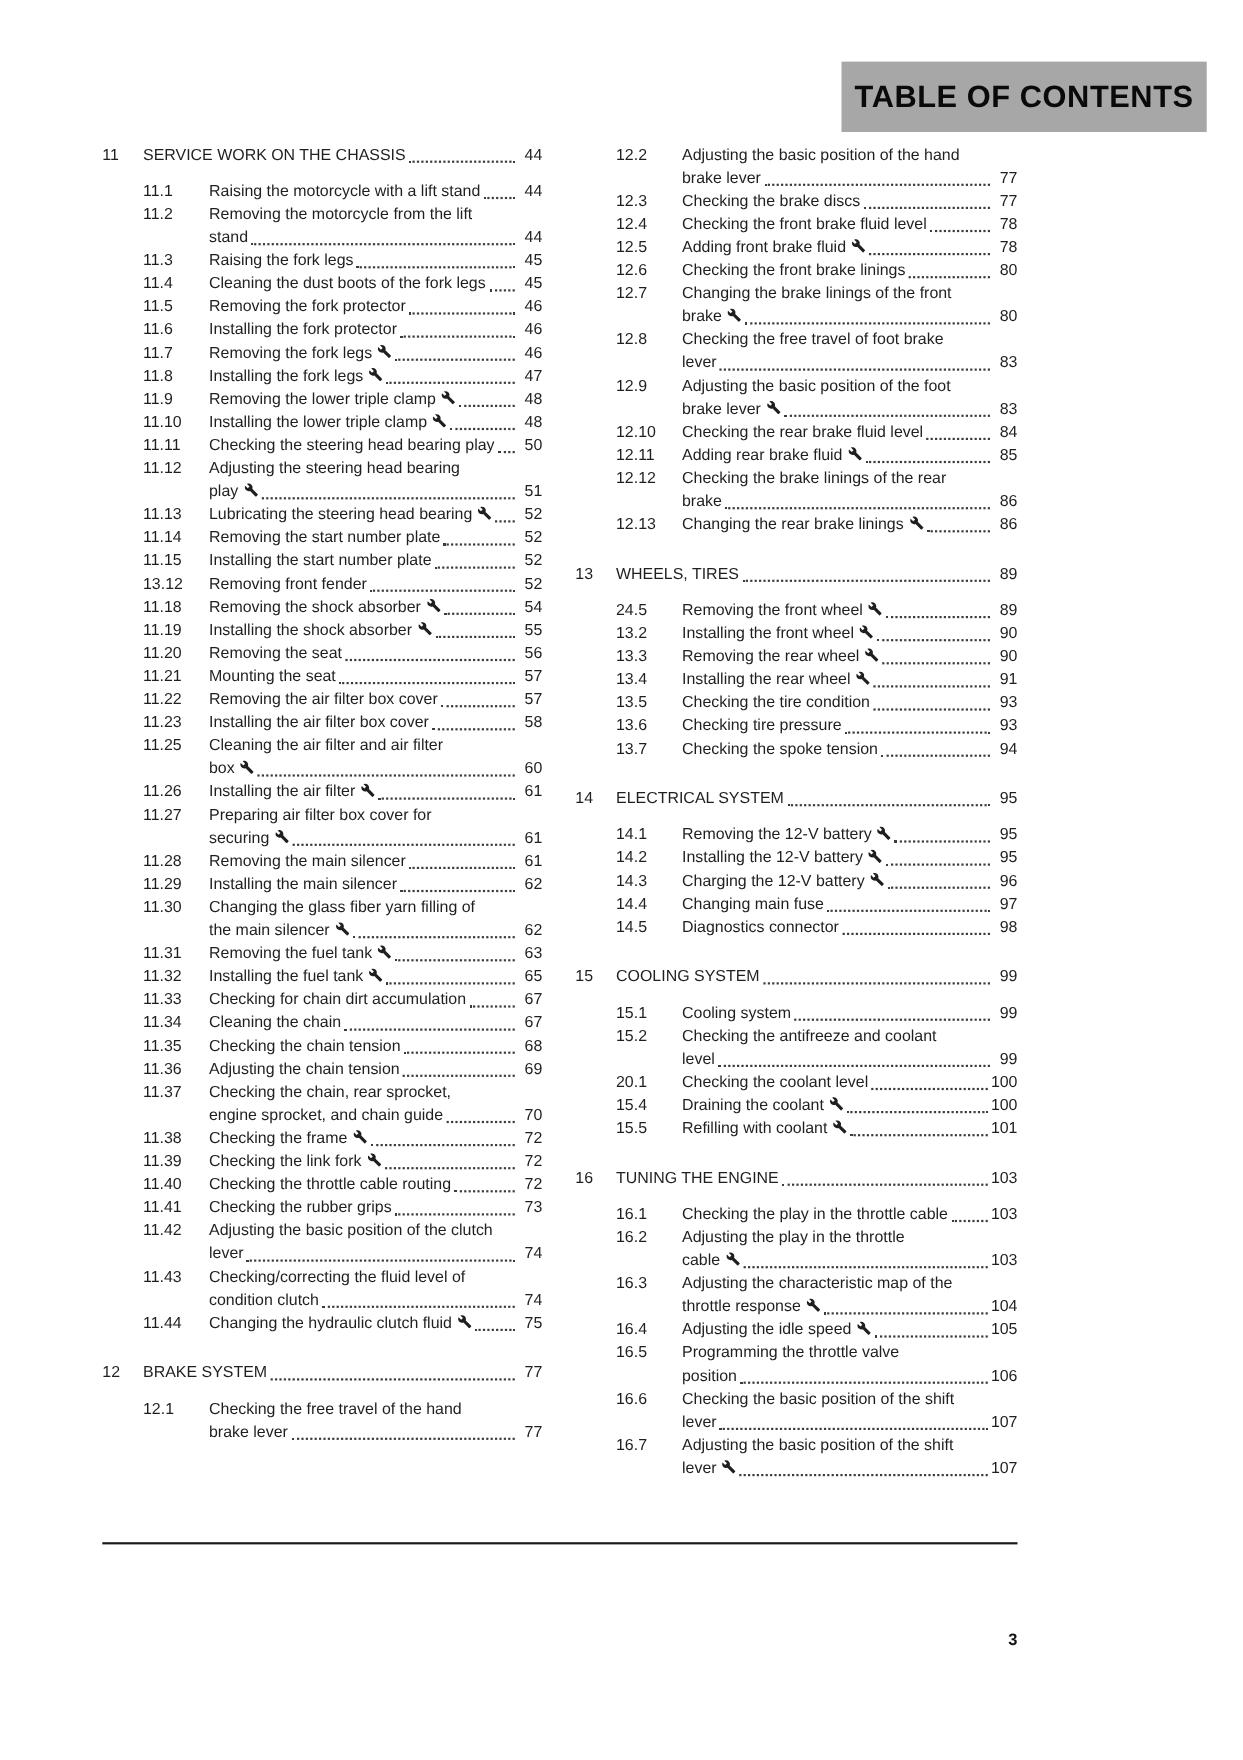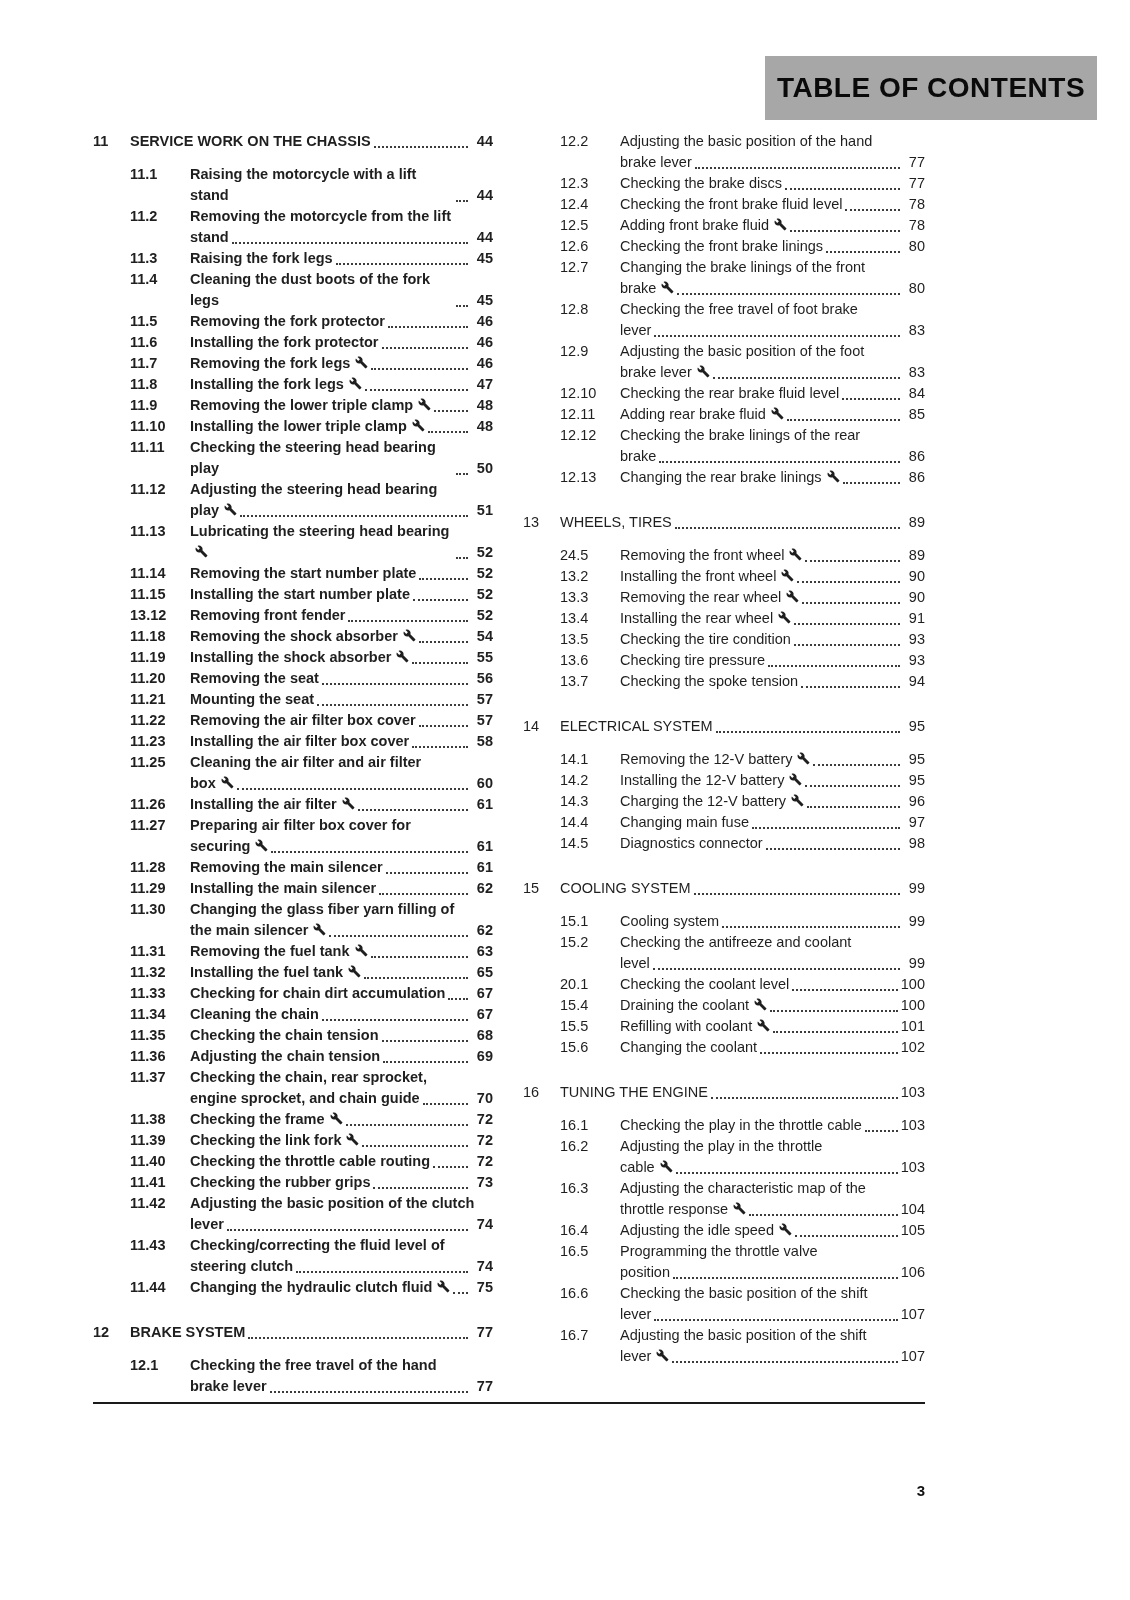--- a/index.html
+++ b/index.html
@@ -17,21 +17,21 @@
     background: #a7a7a7;
     display: flex; align-items: center; justify-content: center; margin-top: 48px;
   }
   .header-box .title {
     font-size: 28px; font-weight: bold; color: #0a0a0a; letter-spacing: 0.5px;
   }
   .content {
     position: absolute; top: 131px; left: 93px; width: 832px;
     display: flex;
   }
-  .col-left  { width: 400px; margin-right: 30px; font-weight: bold; }
+  .col-left  { width: 400px; margin-right: 30px; }
   .col-right { width: 402px; }
   .row {
     display: flex; align-items: flex-start;
     font-size: 14.5px; line-height: 21px;
   }
   .row .num { flex: none; }
   .row.chapter .num { width: 37px; }
   .row.entry { padding-left: 37px; }
   .row.entry .num { width: 60px; }
   .row .body { flex: 1; min-width: 0; }
@@ -512,21 +512,21 @@
             <span class="dots"></span>
             <span class="pg">74</span>
           </span>
         </span>
       </div>
       <div class="row entry">
         <span class="num">11.43</span>
         <span class="body">
           <span class="tline">Checking/correcting the fluid level of</span>
           <span class="lastline">
-            <span class="t">steering clutch</span>
+            <span class="t">condition clutch</span>
             <span class="dots"></span>
             <span class="pg">74</span>
           </span>
         </span>
       </div>
       <div class="row entry">
         <span class="num">11.44</span>
         <span class="body">
           <span class="lastline">
             <span class="t">Changing the hydraulic clutch fluid<svg viewBox="0 0 24 24" class="wrench">
@@ -904,30 +904,20 @@
       </div>
       <div class="row entry">
         <span class="num">15.5</span>
         <span class="body">
           <span class="lastline">
             <span class="t">Refilling with coolant<svg viewBox="0 0 24 24" class="wrench">
                 <path d="M22.7 19l-9.1-9.1c.9-2.3.4-5-1.5-6.9-2-2-5-2.4-7.4-1.3L9 6 6 9 1.6 4.7C.4 7.1.9 10.1 2.9 12.1c1.9 1.9 4.6 2.4 6.9 1.5l9.1 9.1c.4.4 1 .4 1.4 0l2.3-2.3c.5-.4.5-1.1.1-1.4z" fill="currentColor"></path>
               </svg></span>
             <span class="dots"></span>
             <span class="pg">101</span>
-          </span>
-        </span>
-      </div>
-      <div class="row entry">
-        <span class="num">15.6</span>
-        <span class="body">
-          <span class="lastline">
-            <span class="t">Changing the coolant</span>
-            <span class="dots"></span>
-            <span class="pg">102</span>
           </span>
         </span>
       </div>
       <div class="row chapter">
         <span class="num">16</span>
         <span class="body">
           <span class="lastline">
             <span class="t">TUNING THE ENGINE</span>
             <span class="dots"></span>
             <span class="pg">103</span>

